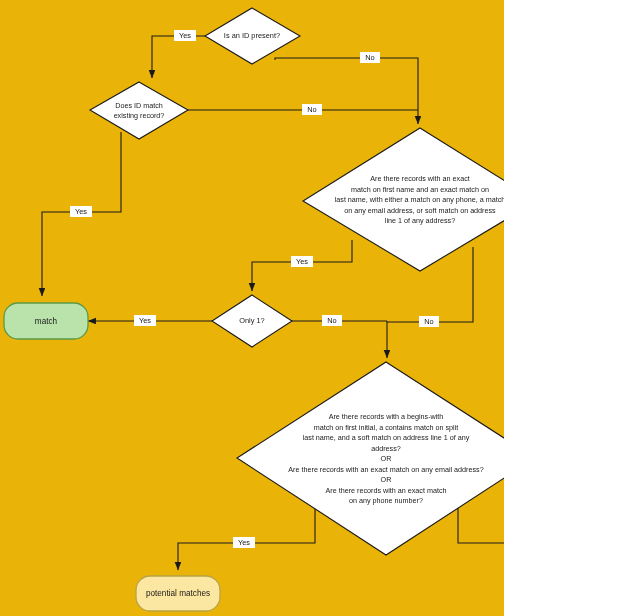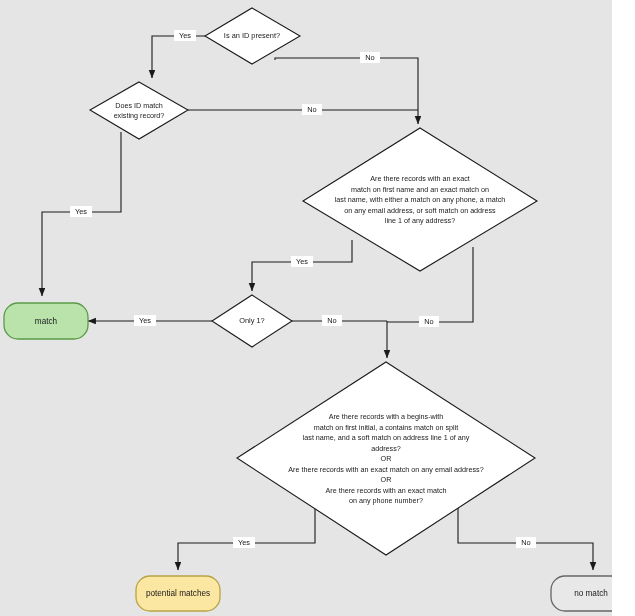--- a/index.html
+++ b/index.html
@@ -5,23 +5,23 @@
   html, body {
     margin: 0;
     padding: 0;
     background: #ffffff;
   }
   body {
     font-family: "Liberation Sans", sans-serif;
   }
   #canvas {
     position: relative;
-    width: 612px;
+    width: 504px;
     height: 616px;
-    background: #e5e5e5;
+    background: #eab308;
     overflow: hidden;
   }
   svg#flow {
     position: absolute;
     top: 0;
     left: 0;
     width: 635px;
     height: 616px;
   }
   .shape-stroke {

